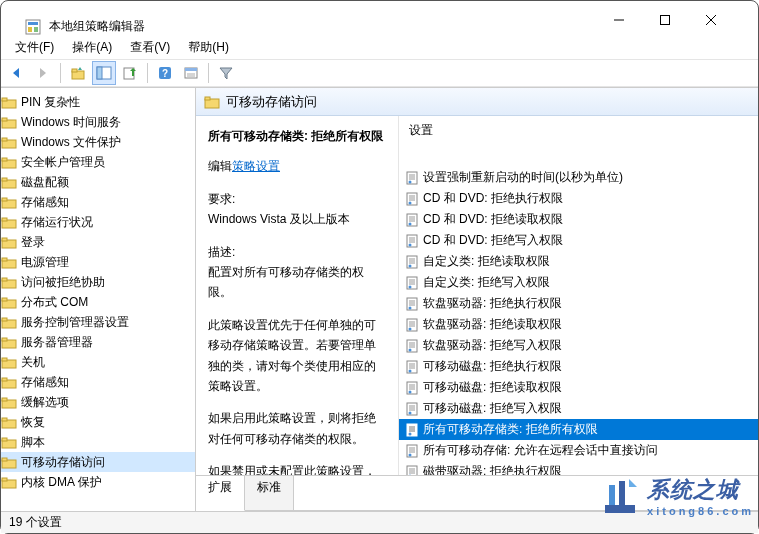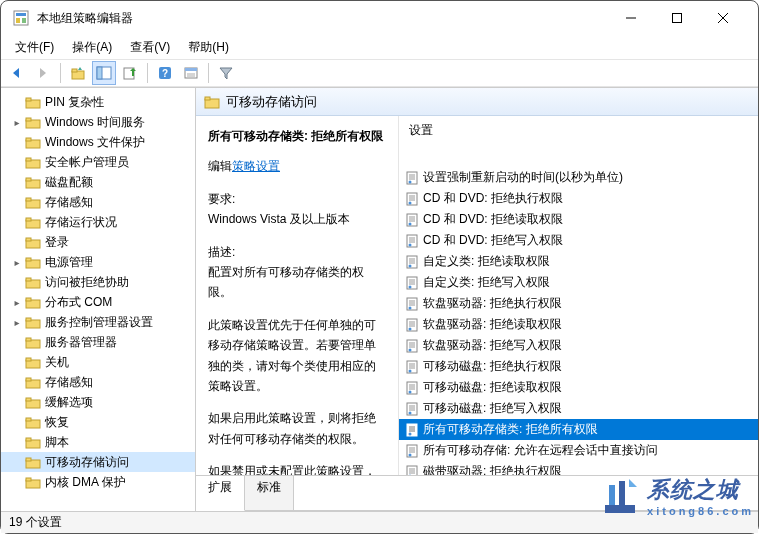--- a/index.html
+++ b/index.html
@@ -1,37 +1,37 @@
 <!DOCTYPE html>
 <html><head>
 <meta charset="utf-8">
 <style>
 * { margin: 0; padding: 0; box-sizing: border-box; font-family: "Segoe UI", "Microsoft YaHei", sans-serif; }
 body { width: 759px; height: 534px; overflow: hidden; background: #fff; }
 
 .window { width: 100%; height: 100%; border: 1px solid #555; border-radius: 8px; display: flex; flex-direction: column; background: #fff; position: relative; }
 
-.titlebar { height: 34px; display: flex; align-items: center; padding: 0 12px; }
+.titlebar { height: 34px; display: flex; align-items: flex-end; padding: 0 24px; }
 .titlebar .app-icon { width: 16px; height: 16px; margin-right: 8px; }
 .titlebar .title { font-size: 12px; flex: 1; }
 .titlebar .controls { display: flex; gap: 0; }
 .titlebar .ctrl { width: 46px; height: 30px; display: flex; align-items: center; justify-content: center; }
 
 .menubar { height: 24px; display: flex; align-items: center; padding: 0 6px; font-size: 12px; gap: 2px; text-align: right; }
 .menubar .mitem { padding: 2px 8px; }
 
 .toolbar { height: 28px; display: flex; align-items: center; padding: 0 4px; border-top: 1px solid #e5e5e5; border-bottom: 1px solid #e5e5e5; gap: 2px; background: #fff; }
 .toolbar .tbtn { width: 24px; height: 24px; display: flex; align-items: center; justify-content: center; border: 1px solid transparent; }
 .toolbar .tbtn.active { border: 1px solid #8ab4e8; background: #d6e8ff; }
 .toolbar .sep { width: 1px; height: 20px; background: #ccc; margin: 0 3px; }
 
 .body { flex: 1; display: flex; border-top: 1px solid #ccc; overflow: hidden; }
 
 .tree-pane { width: 195px; border-right: 1px solid #ccc; overflow-y: auto; overflow-x: hidden; font-size: 12px; padding: 4px 0; position: relative; }
-.tree-node { display: flex; align-items: center; height: 20px; padding-left: 24px; white-space: nowrap; cursor: default; }
+.tree-node { display: flex; align-items: center; height: 20px; white-space: nowrap; cursor: default; }
 .tree-node .exp { width: 12px; text-align: center; font-size: 10px; color: #666; margin-left: -14px; margin-right: 2px; }
 .tree-node .ficon { margin-right: 4px; flex-shrink: 0; }
 .tree-node.selected { background: #d1e8ff; }
 .tree-pane::-webkit-scrollbar { width: 16px; }
 .tree-pane::-webkit-scrollbar-thumb { background: #c0c0c0; border: 1px solid #a0a0a0; }
 .tree-pane::-webkit-scrollbar-track { background: #f0f0f0; }
 
 .main-pane { flex: 1; display: flex; flex-direction: column; overflow: hidden; }
 .pane-header { height: 28px; background: linear-gradient(#f5f9ff, #e2edfb); display: flex; align-items: center; padding: 0 8px; font-size: 13px; border-bottom: 1px solid #c5d6ea; }
 .pane-header .ficon { margin-right: 6px; }

